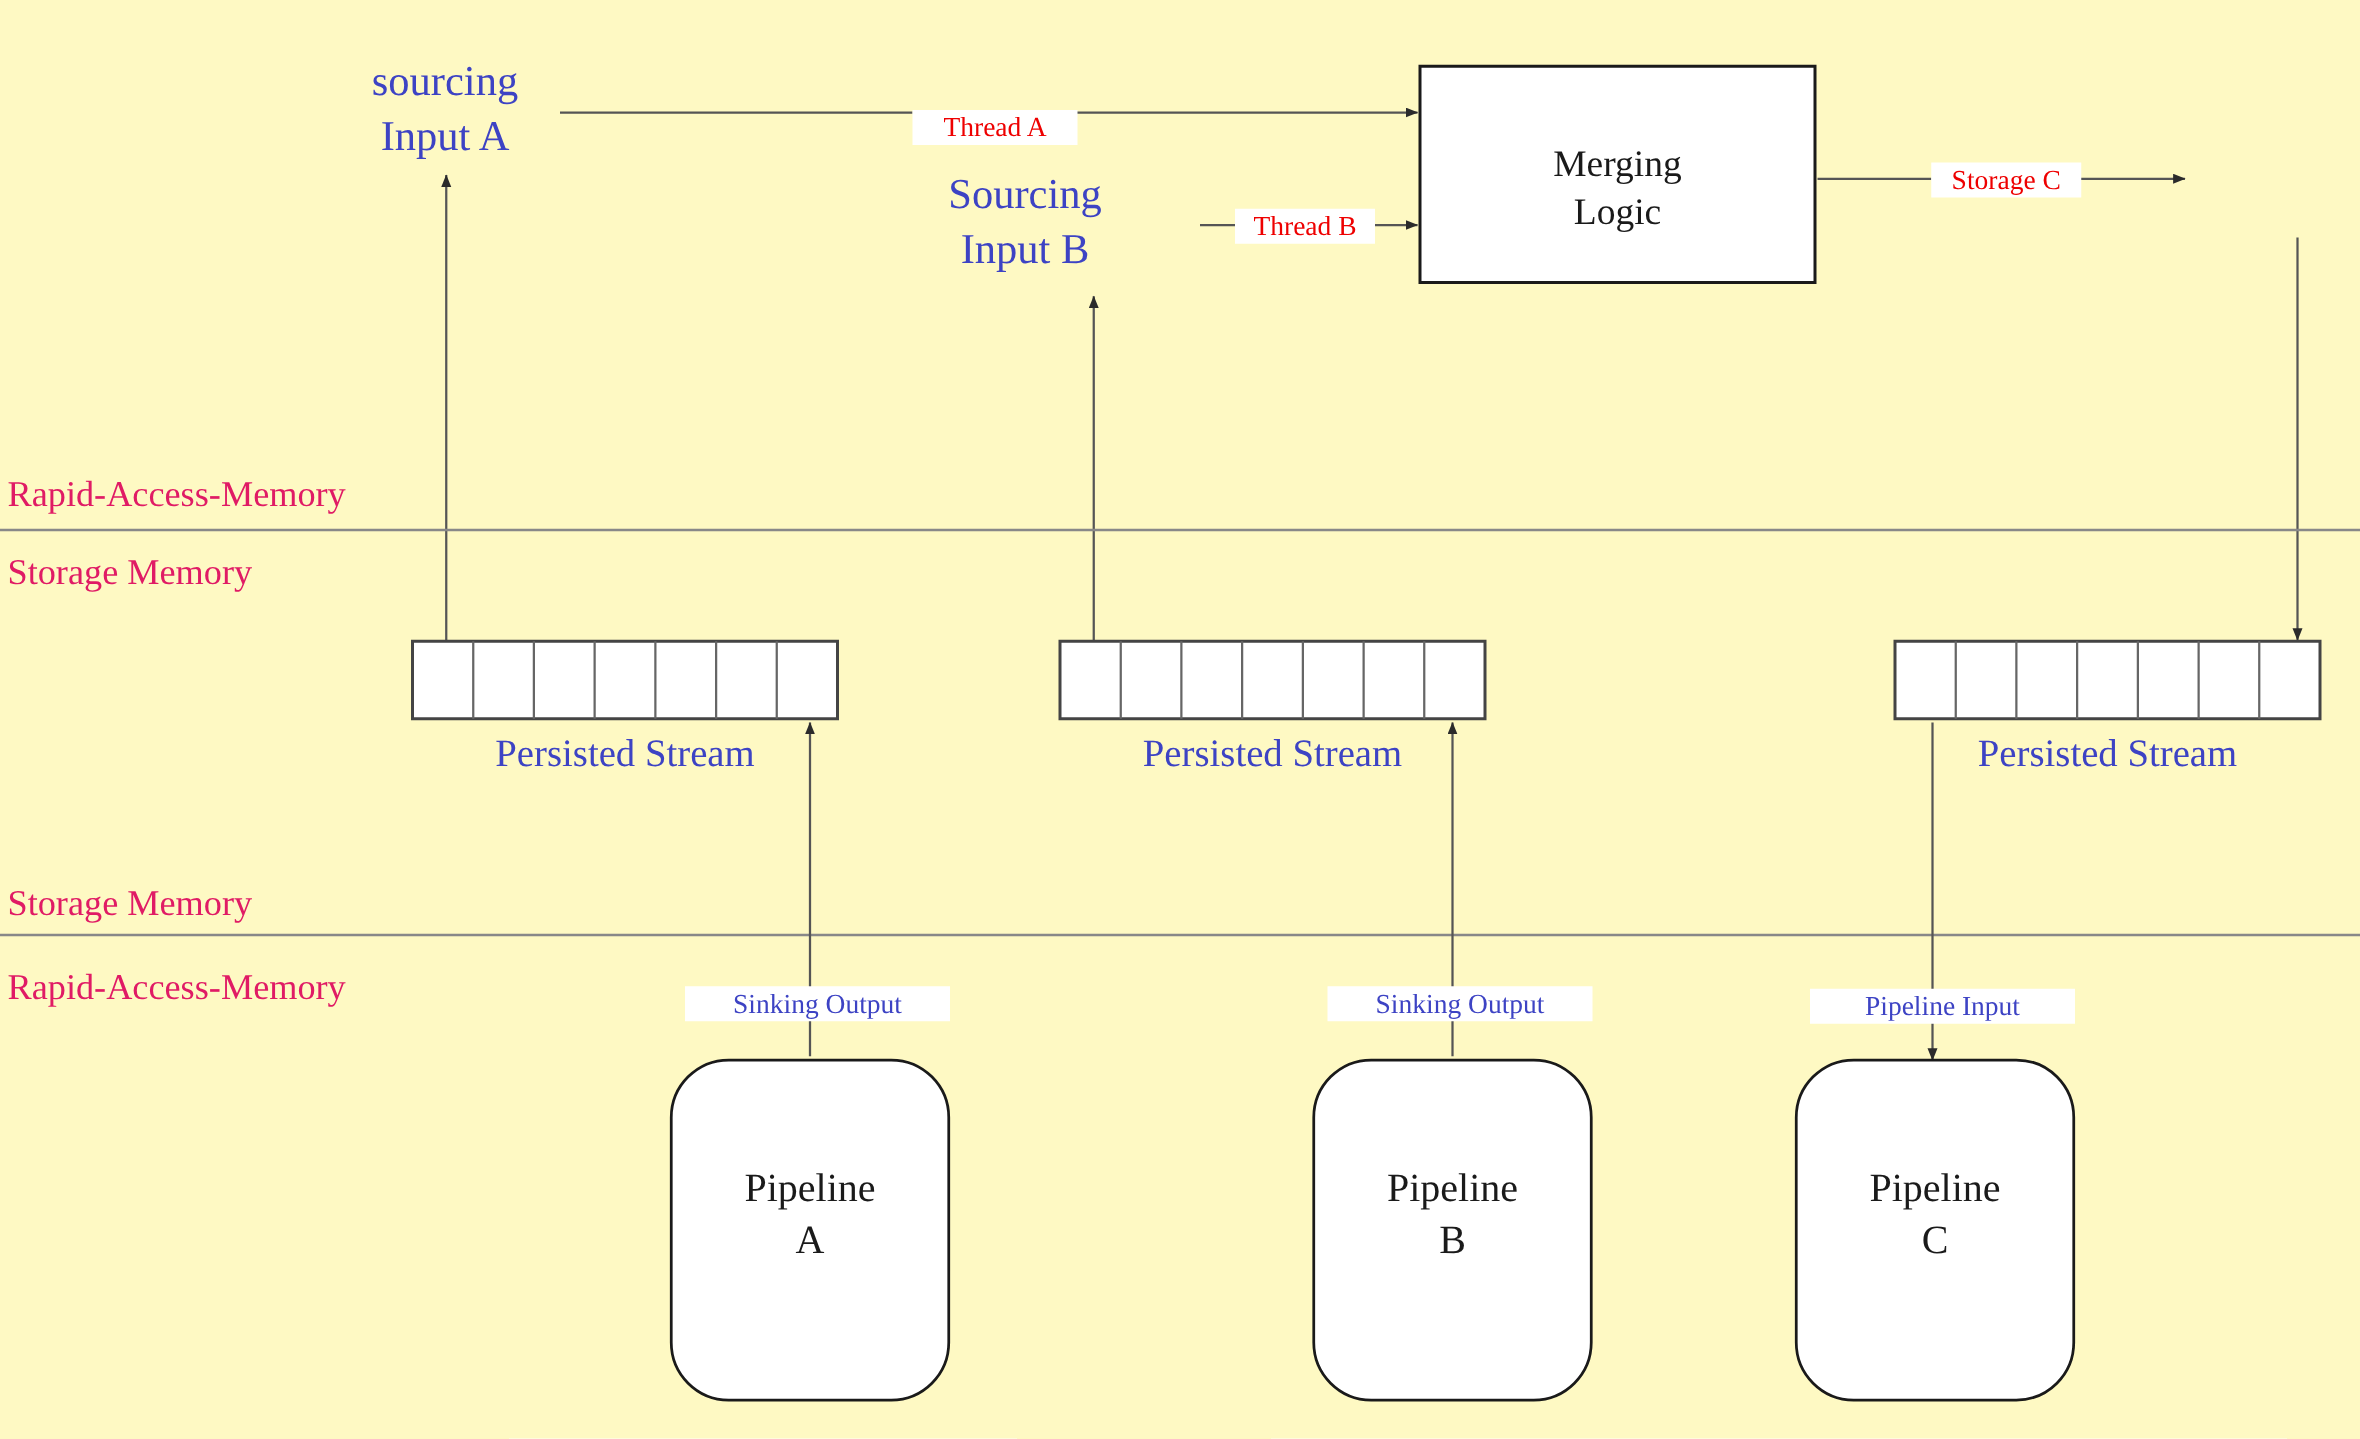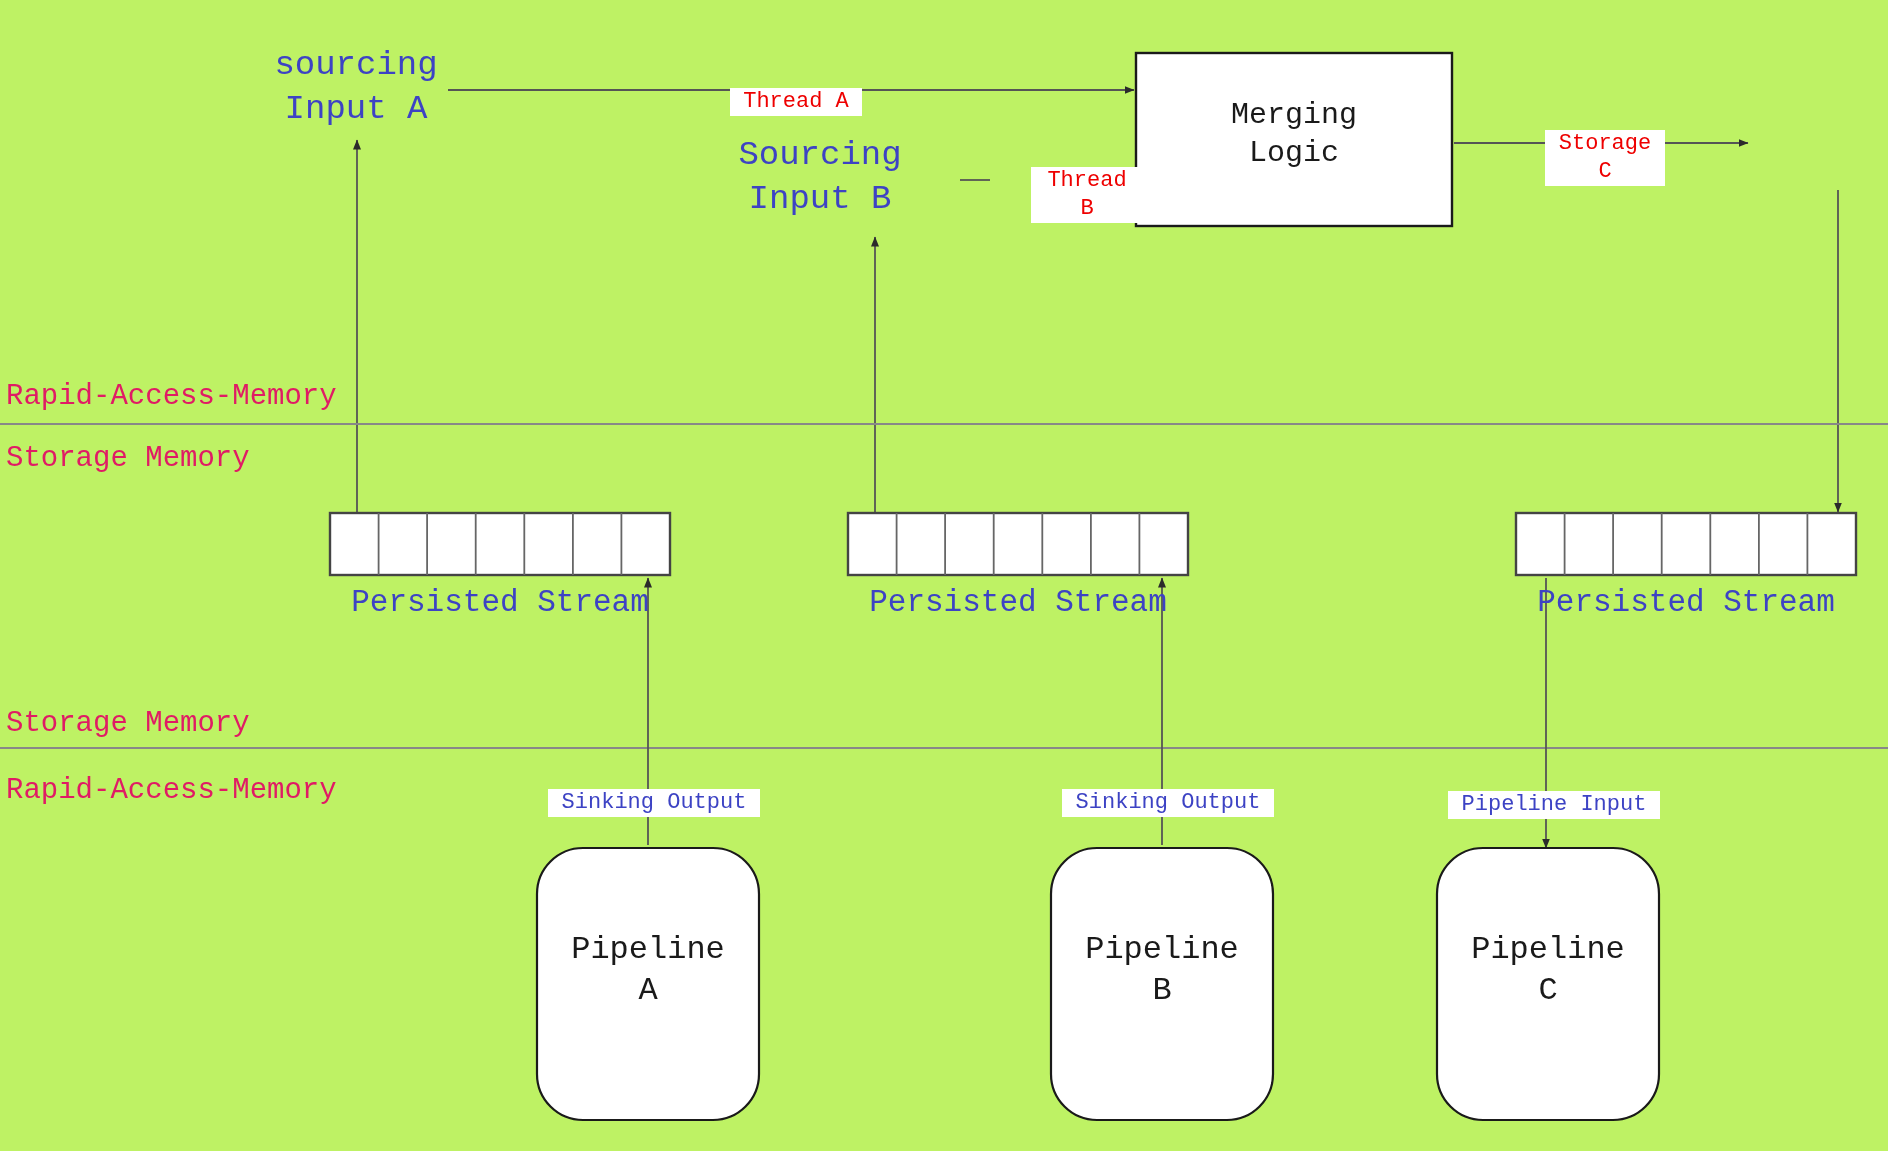--- a/index.html
+++ b/index.html
@@ -4,22 +4,22 @@
 <style>
   html, body {
     margin: 0;
     padding: 0;
     background: #ffffff;
   }
   #canvas {
     position: relative;
     width: 1888px;
     height: 1151px;
-    background: #bef264;
-    font-family: Liberation Mono, monospace;
+    background: #fef9c3;
+    font-family: Liberation Serif, serif;
     overflow: hidden;
   }
   #svg-layer {
     position: absolute;
     left: 0;
     top: 0;
     width: 1888px;
     height: 1151px;
   }
   .lbl {
@@ -140,23 +140,23 @@
   </svg>
 
   <div class="lbl lbl-blue big-blue" style="left:236px; top:44px; width:240px;">sourcing
 Input A</div>
 
   <div class="lbl lbl-red thread-red label-white-bg" style="left:730px; top:88px; width:120px;">Thread A</div>
 
   <div class="lbl lbl-blue big-blue" style="left:700px; top:134px; width:240px;">Sourcing
 Input B</div>
 
-  <div class="lbl lbl-red thread-red label-white-bg" style="left:1031px; top:167px; width:100px;">Thread B</div>
+  <div class="lbl lbl-red thread-red label-white-bg" style="left:988px; top:167px; width:100px;">Thread B</div>
 
-  <div class="lbl lbl-black merge-text" style="left:1136px; top:96px; width:316px;">Merging
+  <div class="lbl lbl-black merge-text" style="left:1136px; top:113px; width:316px;">Merging
 Logic</div>
 
   <div class="lbl lbl-red thread-red label-white-bg" style="left:1545px; top:130px; width:108px;">Storage C</div>
 
 
   <div class="lbl lbl-crimson mem-label" style="left:6px; top:378px;">Rapid-Access-Memory</div>
   <div class="lbl lbl-crimson mem-label" style="left:6px; top:440px;">Storage Memory</div>
   <div class="lbl lbl-crimson mem-label" style="left:6px; top:705px;">Storage Memory</div>
   <div class="lbl lbl-crimson mem-label" style="left:6px; top:772px;">Rapid-Access-Memory</div>
 

